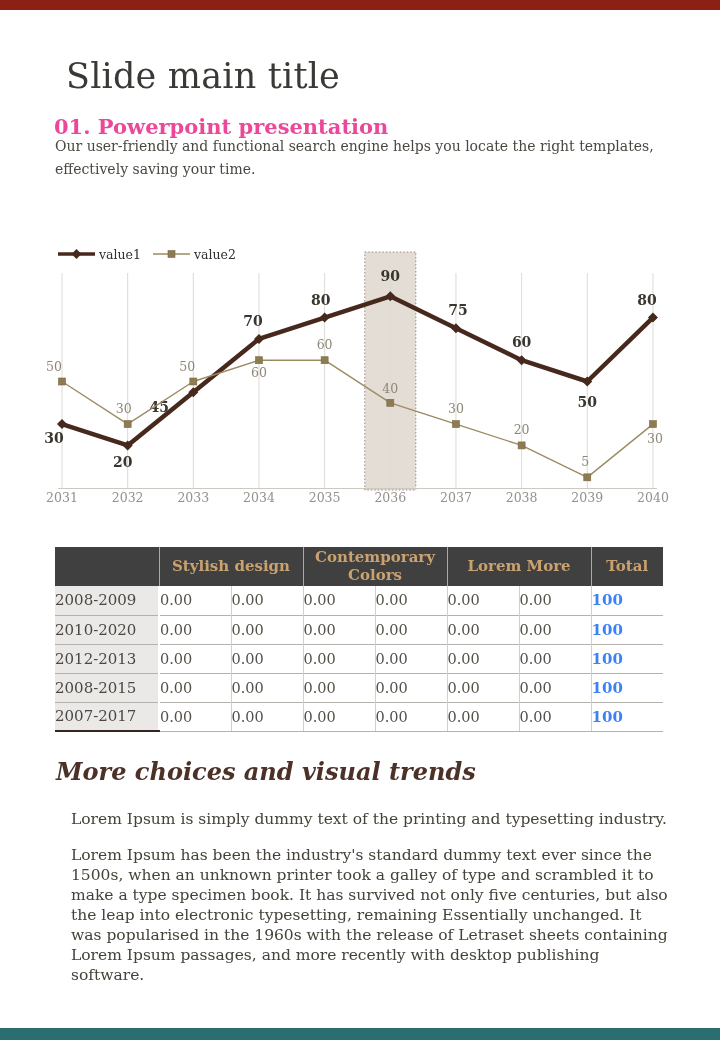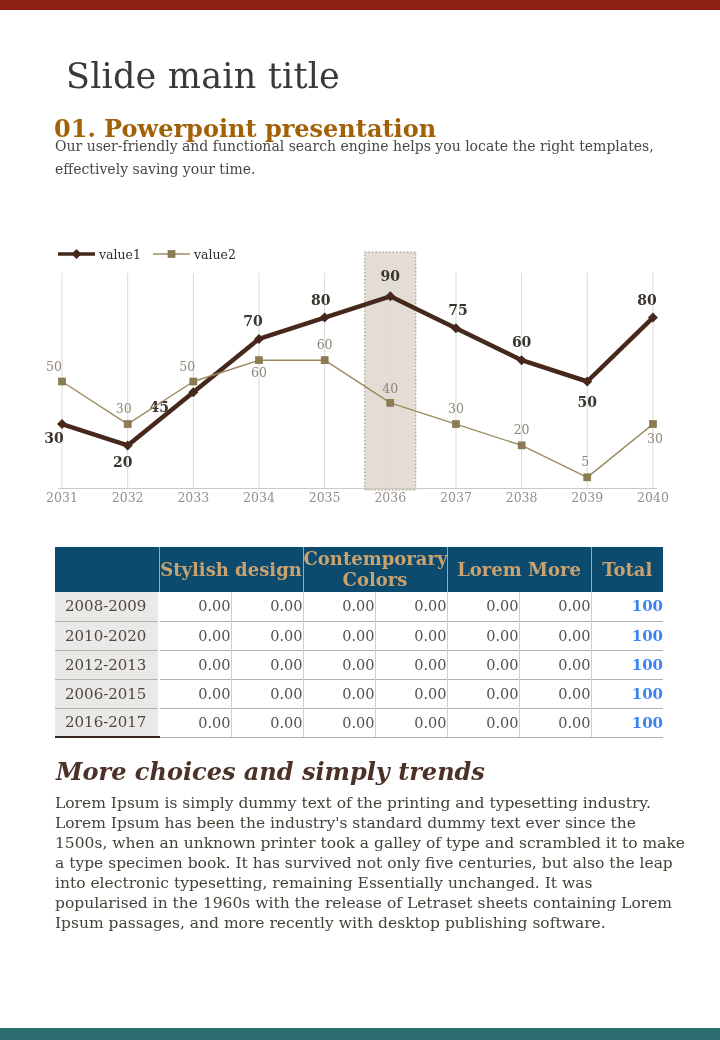--- a/index.html
+++ b/index.html
@@ -10,65 +10,65 @@
   }
   .top-bar { position:absolute; top:0; left:0; width:720px; height:10px; }
   .bottom-bar { position:absolute; bottom:0; left:0; width:720px; height:12px; }
 
   .slide-title {
     position:absolute; left:66px; top:56px;
     font-size:35px; font-weight:400; color:#3b3935; letter-spacing:0.2px;
   }
   .section-heading {
     position:absolute; left:54px; top:114px;
-    font-size:24px; font-weight:700; color:#a16207;
+    font-size:21px; font-weight:700; color:#ec4899;
   }
   .section-desc {
     position:absolute; left:55px; top:135px; width:606px;
     font-size:14px; line-height:23px; color:#4b4742;
   }
 
   .chart { position:absolute; left:40px; top:240px; width:660px; height:272px; }
   .chart svg { display:block; }
   .yr-label { font-family:"DejaVu Serif",serif; font-size:12.5px; fill:#94908a; }
   .legend-label { font-family:"DejaVu Serif",serif; font-size:12.5px; fill:#332e29; }
   .dl0 { font-family:"DejaVu Serif",serif; font-size:14px; font-weight:700; fill:#39352f; }
   .dl1 { font-family:"DejaVu Serif",serif; font-size:12.5px; fill:#8e8779; }
 
   .table-wrap { position:absolute; left:55px; top:547px; width:608px; }
   table { border-collapse:collapse; width:608px; table-layout:fixed; }
   thead th {
-    background:#0c4a6e; color:#c9a26f; font-size:18px; font-weight:600;
+    background:#404040; color:#c9a26f; font-size:15px; font-weight:600;
     height:22px; padding:1px 0 2px; text-align:center;
     border-right:1px solid rgba(255,255,255,0.55);
   }
   thead th:last-child { border-right:none;margin-left:20px; }
   tbody td {
-    height:29px; text-align:right; font-size:14.5px; color:#55504a;
+    height:29px; text-align:left; font-size:14.5px; color:#55504a;
     background:#ffffff; border-right:1px solid #d2cfca; border-top:1px solid #b5b2ad;
   }
   tbody tr:first-child td { border-top:none; }
   tbody td:last-child { border-right:none; }
   tbody td.rowlabel {
-    background:#ebe9e7; text-align:left; padding-left:10px;
+    background:#ebe9e7; text-align:left; padding-left:0;
     font-size:15px; color:#4b4742; border-right:2px solid #ffffff;
   }
   tbody tr:last-child td { border-bottom:1px solid #b5b2ad; }
   tbody tr:last-child td.rowlabel { border-bottom:2px solid #35271e; }
   td.total { font-weight:700; color:#3b82f6; font-size:15px; }
 
   .subheading {
     position:absolute; left:56px; top:757px;
     font-size:24px; font-style:italic; font-weight:600; color:#4c3129;
   }
   .body-text {
     position:absolute; left:55px; top:793px; width:630px;
     font-size:15.5px; line-height:20px; color:#454239;
   }
-  .body-text p { margin:0; }
+  .body-text p { margin:16px; }
 </style>
 </head>
 <body>
 
 <div class="top-bar" style="background: rgb(141, 32, 20);"></div>
 
 <h1 class="slide-title">Slide main title</h1>
 <h2 class="section-heading">01. Powerpoint presentation</h2>
 <p class="section-desc">Our user-friendly and functional search engine helps you locate the right templates, effectively saving your time.</p>
 
@@ -194,42 +194,42 @@
           <td class="rowlabel">2012-2013</td>
           <td>0.00</td>
           <td>0.00</td>
           <td>0.00</td>
           <td>0.00</td>
           <td>0.00</td>
           <td>0.00</td>
           <td class="total">100</td>
         </tr>
         <tr>
-          <td class="rowlabel">2006-2015</td>
-          <td>0.00</td>
-          <td>0.00</td>
-          <td>0.00</td>
-          <td>0.00</td>
-          <td>0.00</td>
-          <td>0.00</td>
-          <td class="total">100</td>
-        </tr>
-        <tr>
-          <td class="rowlabel">2016-2017</td>
+          <td class="rowlabel">2008-2015</td>
+          <td>0.00</td>
+          <td>0.00</td>
+          <td>0.00</td>
+          <td>0.00</td>
+          <td>0.00</td>
+          <td>0.00</td>
+          <td class="total">100</td>
+        </tr>
+        <tr>
+          <td class="rowlabel">2007-2017</td>
           <td>0.00</td>
           <td>0.00</td>
           <td>0.00</td>
           <td>0.00</td>
           <td>0.00</td>
           <td>0.00</td>
           <td class="total">100</td>
         </tr>
       </tbody>
   </table>
 </div>
 
-<h3 class="subheading">More choices and simply trends</h3>
+<h3 class="subheading">More choices and visual trends</h3>
 <div class="body-text">
     <p>Lorem Ipsum is simply dummy text of the printing and typesetting industry.</p>
     <p>Lorem Ipsum has been the industry's standard dummy text ever since the 1500s, when an unknown printer took a galley of type and scrambled it to make a type specimen book. It has survived not only five centuries, but also the leap into electronic typesetting, remaining Essentially unchanged. It was popularised in the 1960s with the release of Letraset sheets containing Lorem Ipsum passages, and more recently with desktop publishing software.</p>
   </div>
 
 <div class="bottom-bar" style="background: rgb(44, 110, 111);"></div>
 
 </body></html>

